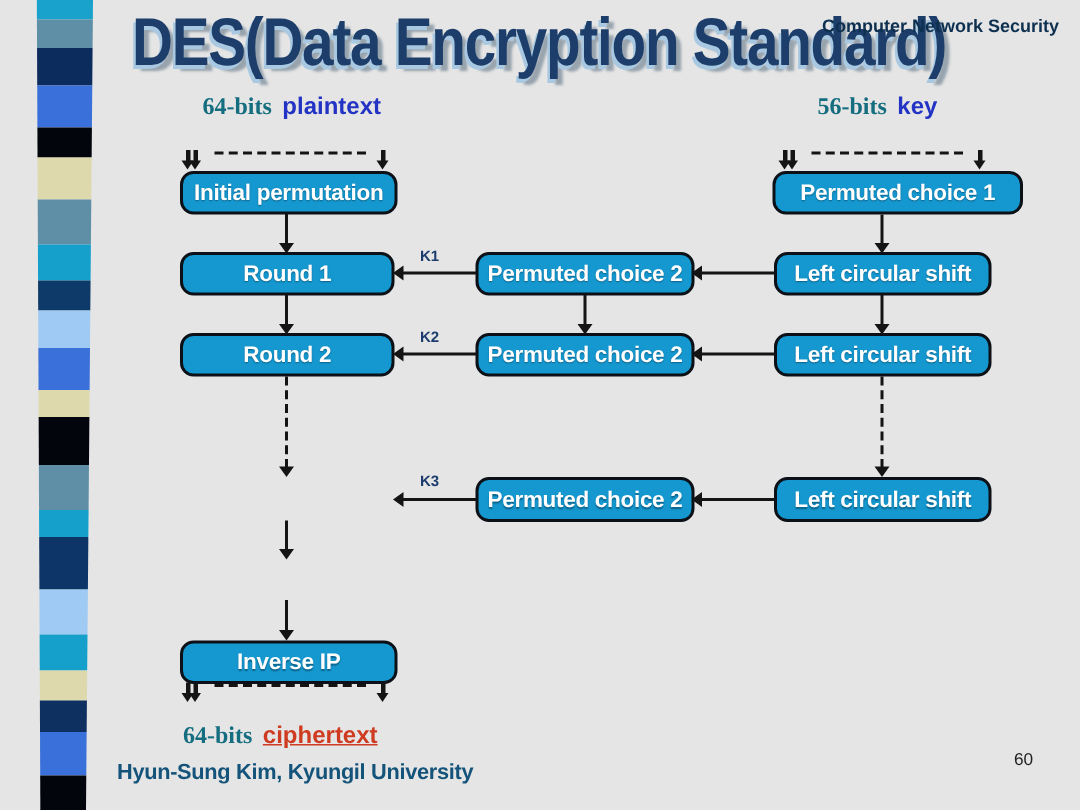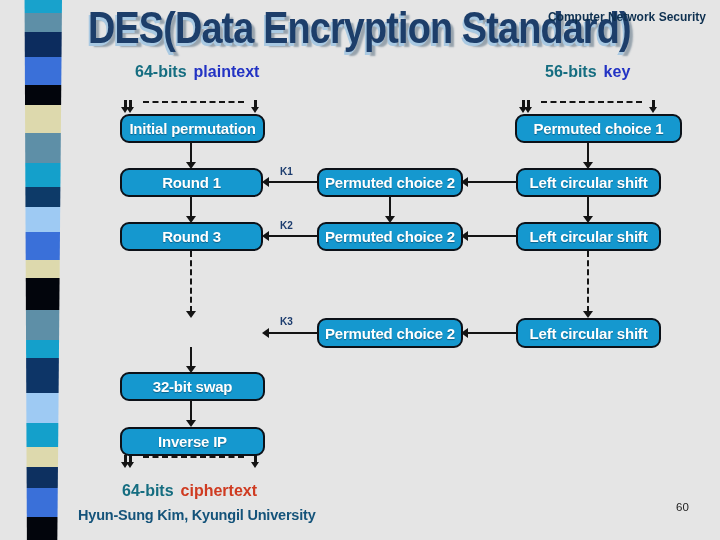--- a/index.html
+++ b/index.html
@@ -32,24 +32,24 @@
     transform:scaleX(.84);transform-origin:left top;
     color:var(--title-color);
     text-shadow:-2px 3px 0 #a9c9e2, 4px 4px 2px #97a3ad;
   }
   .hdr-right{
     position:absolute;right:14px;top:10px;font-size:12px;font-weight:bold;
     color:#0e3050;white-space:nowrap;
   }
   
   .lbl{position:absolute;font-size:16px;font-weight:bold;white-space:nowrap;}
-  .lbl .prefix{margin-right:7px;}
+  .lbl .prefix{margin-right:7px;font-family:Liberation Serif, serif;}
   .teal{color:var(--teal);}
   .blue{color:var(--blue);text-align:right;}
-  .red{color:var(--red);}
+  .red{color:var(--red);text-decoration:underline;}
   
   .box{
     position:absolute;background:var(--box-fill);
     border:2.5px solid var(--box-border);border-radius:9px;
     color:#fff;font-weight:bold;font-size:15px;letter-spacing:-0.2px;
     display:flex;align-items:center;justify-content:center;
     text-shadow:0 1px 1px rgba(0,30,50,.45);white-space:nowrap;
   }
   
   .v-arrow{position:absolute;width:12px;}
@@ -138,28 +138,27 @@
     <span class="mini-arrow"></span>
   </div>
 
   <div class="box" style="left:120px;top:114px;width:145px;height:29px">Initial permutation</div>
   <div class="box" style="left:515px;top:114px;width:167px;height:29px">Permuted choice 1</div>
 
   <div class="box" style="left:120px;top:168px;width:143px;height:29px">Round 1</div>
   <div class="box" style="left:317px;top:168px;width:146px;height:29px">Permuted choice 2</div>
   <div class="box" style="left:516px;top:168px;width:145px;height:29px">Left circular shift</div>
 
-  <div class="box" style="left:120px;top:222px;width:143px;height:29px">Round 3</div>
+  <div class="box" style="left:120px;top:222px;width:143px;height:29px">Round 2</div>
   <div class="box" style="left:317px;top:222px;width:146px;height:29px">Permuted choice 2</div>
   <div class="box" style="left:516px;top:222px;width:145px;height:29px">Left circular shift</div>
 
   <div class="box" style="left:317px;top:318px;width:146px;height:30px">Permuted choice 2</div>
   <div class="box" style="left:516px;top:318px;width:145px;height:30px">Left circular shift</div>
 
-  <div class="box" style="left:120px;top:372px;width:145px;height:29px">32-bit swap</div>
   <div class="box" style="left:120px;top:427px;width:145px;height:29px">Inverse IP</div>
 
   <div class="v-arrow" style="left:185px;top:142px;height:27px"></div>
   <div class="v-arrow" style="left:582px;top:143px;height:26px"></div>
   <div class="v-arrow" style="left:185px;top:196px;height:27px"></div>
   <div class="v-arrow" style="left:384px;top:196px;height:27px"></div>
   <div class="v-arrow" style="left:582px;top:196px;height:27px"></div>
   <div class="v-arrow dashed" style="left:185px;top:251px;height:67px"></div>
   <div class="v-arrow dashed" style="left:582px;top:251px;height:67px"></div>
   <div class="v-arrow" style="left:185px;top:347px;height:26px"></div>

